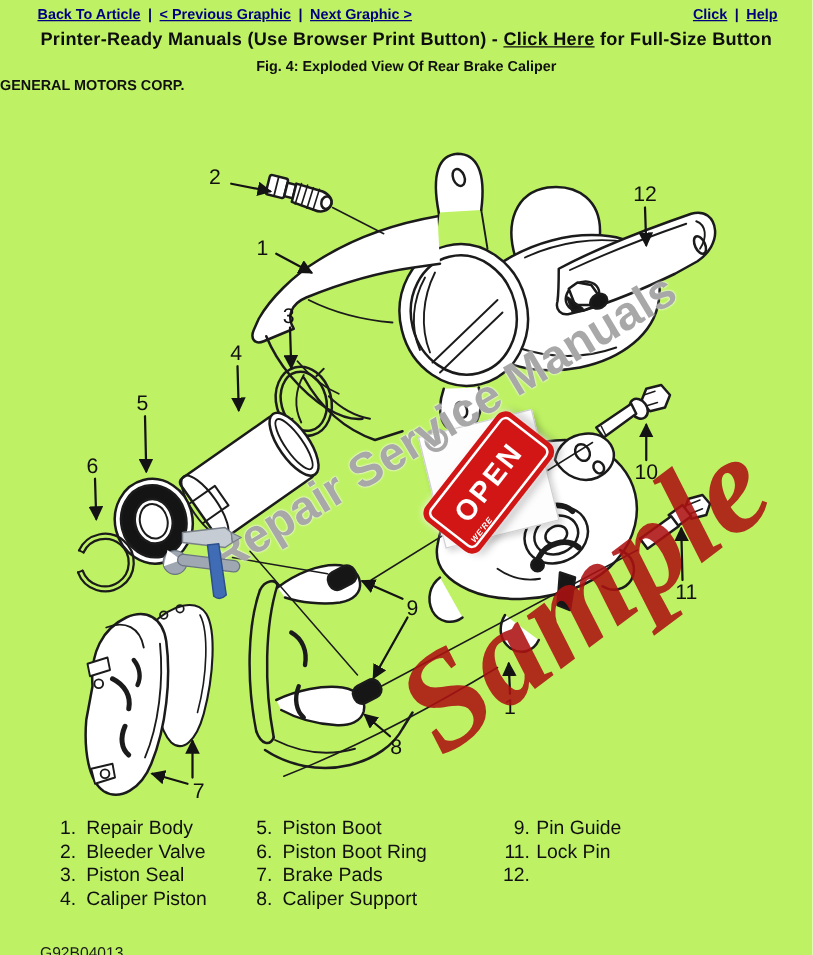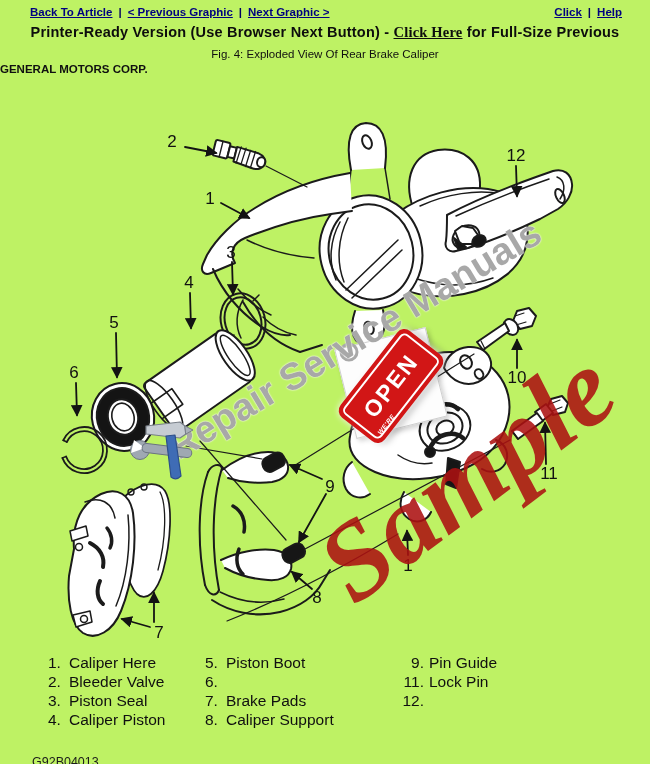--- a/index.html
+++ b/index.html
@@ -5,23 +5,23 @@
   html,body{margin:0;padding:0;background:#fff;}
   .page{position:relative;width:650px;height:764px;background:#bef264;overflow:hidden;
         font-family:"Liberation Sans","DejaVu Sans",sans-serif;}
   
   .nav{position:absolute;top:6px;left:30px;right:28px;display:flex;justify-content:space-between;
        font-size:11.5px;font-weight:bold;color:#000080;}
   .nav a{color:#000080;text-decoration:underline;cursor:pointer;}
   .sep{margin:0 6px;font-weight:bold;color:#000060;text-decoration:none;}
   .printer-line{position:absolute;top:24px;left:0;width:650px;text-align:center;
        font-size:14.5px;font-weight:bold;color:#0d0d0d;letter-spacing:.2px;}
-  .printer-line .click{color:#0d0d0d;text-decoration:underline;cursor:pointer;font-family:Liberation Serif, serif;}
+  .printer-line .click{color:#0d0d0d;text-decoration:underline;cursor:pointer;}
   .fig-title{position:absolute;top:48px;left:0;width:650px;text-align:center;
-       font-size:11.5px;font-weight:normal;color:#101010;}
+       font-size:11.5px;font-weight:bold;color:#101010;}
   .corp{position:absolute;top:63px;left:0;width:650px;text-align:left;
        font-size:11.5px;font-weight:bold;color:#101010;}
   
   svg.art{position:absolute;left:0;top:0;}
   .wm-gray{position:absolute;left:172px;top:425px;height:48px;line-height:48px;white-space:nowrap;
        transform-origin:0 50%;transform:rotate(-31deg);
        font-size:38px;font-weight:bold;letter-spacing:0;
        color:rgba(115,115,115,.62);text-shadow:0 0 2px #fff,0 0 1px #fff;pointer-events:none;}
   .wm-red{position:absolute;left:332px;top:517px;height:120px;line-height:120px;white-space:nowrap;
        transform-origin:0 50%;transform:rotate(-37deg);
@@ -57,21 +57,21 @@
 
   <div class="nav">
     <span>
       <a>Back To Article</a><span class="sep">|</span><a>&lt; Previous Graphic</a><span class="sep">|</span><a>Next Graphic &gt;</a>
     </span>
     <span>
       <a>Click</a><span class="sep">|</span><a>Help</a>
     </span>
   </div>
 
-  <div class="printer-line"><span>Printer-Ready Version (Use Browser Next Button) - </span><a class="click">Click Here</a><span> for Full-Size Previous</span></div>
+  <div class="printer-line"><span>Printer-Ready Manuals (Use Browser Print Button) - </span><a class="click">Click Here</a><span> for Full-Size Button</span></div>
 
   <div class="fig-title">Fig. 4: Exploded View Of Rear Brake Caliper</div>
   <div class="corp">GENERAL MOTORS CORP.</div>
 
   <svg class="art" width="650" height="764" viewBox="0 0 650 764">
     <defs>
       <marker id="ah" viewBox="0 0 10 10" refX="8.5" refY="5" markerWidth="6.5" markerHeight="6.5" orient="auto-start-reverse">
         <path d="M0,0 L10,5 L0,10 Z" fill="#131313"></path>
       </marker>
     </defs>
@@ -282,21 +282,21 @@
     <div class="inner"></div>
     <span class="top">WE'RE</span>
     <span class="main">OPEN</span>
   </div>
 
   <div class="wm-red">Sample</div>
 
   <div class="legend-col col1">
     <div class="legend-row">
         <span class="num">1.</span>
-        <span>Caliper Here</span>
+        <span>Repair Body</span>
       </div>
     <div class="legend-row">
         <span class="num">2.</span>
         <span>Bleeder Valve</span>
       </div>
     <div class="legend-row">
         <span class="num">3.</span>
         <span>Piston Seal</span>
       </div>
     <div class="legend-row">
@@ -304,20 +304,21 @@
         <span>Caliper Piston</span>
       </div>
   </div>
   <div class="legend-col col2">
     <div class="legend-row">
         <span class="num">5.</span>
         <span>Piston Boot</span>
       </div>
     <div class="legend-row">
         <span class="num">6.</span>
+        <span>Piston Boot Ring</span>
       </div>
     <div class="legend-row">
         <span class="num">7.</span>
         <span>Brake Pads</span>
       </div>
     <div class="legend-row">
         <span class="num">8.</span>
         <span>Caliper Support</span>
       </div>
   </div>

